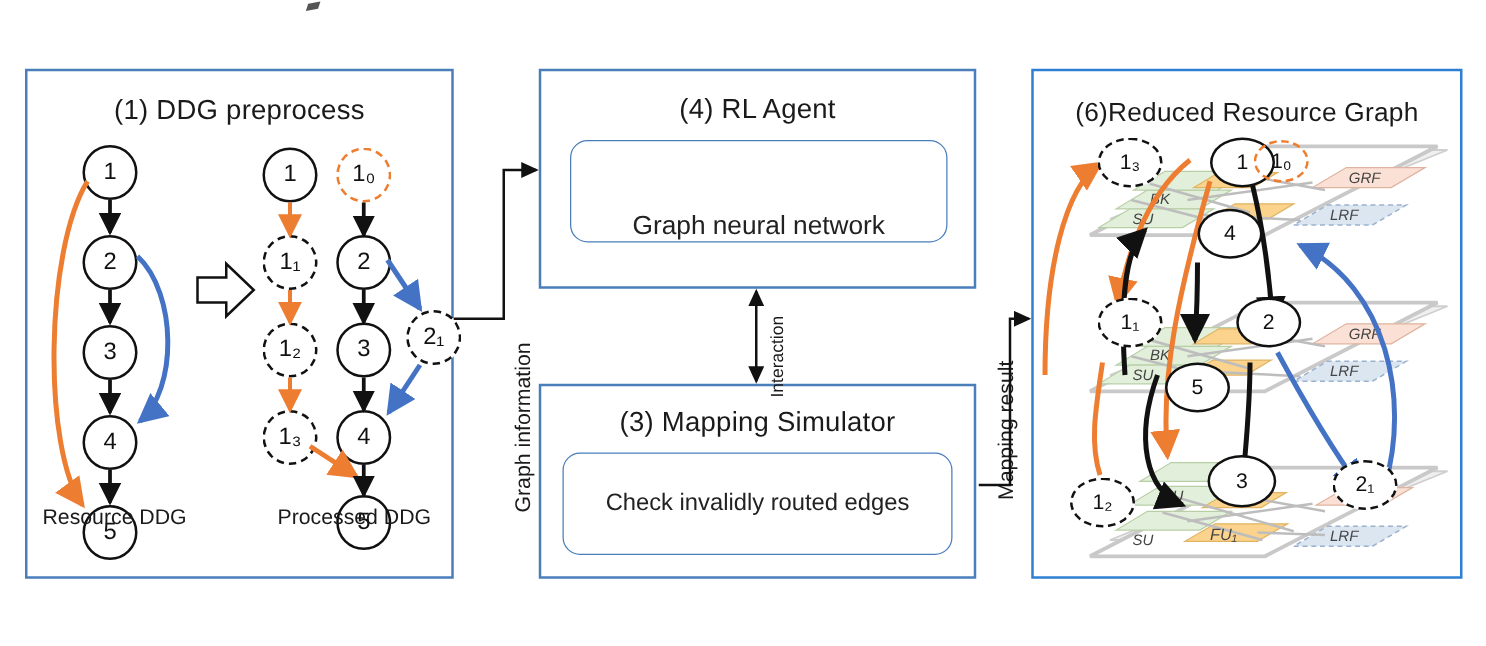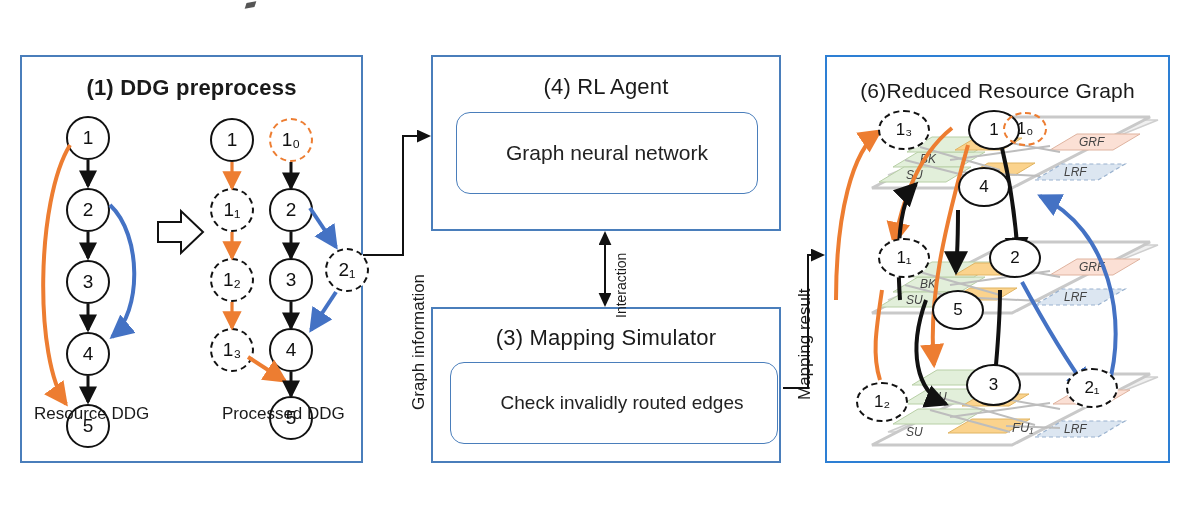--- a/index.html
+++ b/index.html
@@ -39,21 +39,21 @@
   .caption{position:absolute;font-size:17px;color:#1a1a1a;white-space:nowrap;}
   .topmark{position:absolute;width:9px;height:6px;background:#555;
            transform:skewX(-28deg) rotate(-12deg);}
 </style>
 </head>
 <body>
 
 <div class="topmark" style="left:246px;top:2px;"></div>
 
 <div class="panel" style="left:20px;top:55px;width:343px;height:408px;">
-  <div class="panel-title" style="top:18px;font-weight:bold;">(1) DDG preprocess</div>
+  <div class="panel-title" style="top:18px;">(1) DDG preprocess</div>
 </div>
 
 <svg width="1189" height="517" style="z-index:5;">
   <defs>
     <marker id="ahB" markerWidth="7" markerHeight="7" refX="5.2" refY="3" orient="auto">
       <path d="M0,0 L6,3 L0,6 z" fill="#111"></path>
       </marker>
     <marker id="ahO" markerWidth="7" markerHeight="7" refX="5.2" refY="3" orient="auto">
       <path d="M0,0 L6,3 L0,6 z" fill="#ED7D31"></path>
       </marker>
@@ -145,28 +145,28 @@
 <div class="node dash" style="left:325px;top:248px;width:44px;height:44px;">
     <span>2₁</span>
   </div>
 
 <div class="caption" style="left:36px;top:408px;top:404px;left:34px;">Resource DDG</div>
 <div class="caption" style="left:222px;top:404px;">Processed  DDG</div>
 
 <div class="panel" style="left:431px;top:55px;width:350px;height:176px;">
   <div class="panel-title" style="top:17px;">(4) RL Agent</div>
 </div>
-<div class="rbox" style="left:456px;top:112px;width:300px;height:80px;">
+<div class="rbox" style="left:456px;top:112px;width:300px;height:80px;align-items:flex-end;">
   <span>Graph neural network</span>
 </div>
 
 <div class="panel" style="left:431px;top:307px;width:350px;height:156px;">
   <div class="panel-title" style="top:16px;">(3) Mapping Simulator</div>
 </div>
-<div class="rbox" style="left:450px;top:362px;width:310px;height:80px;font-size:19px;padding-left:16px;">
+<div class="rbox" style="left:450px;top:362px;width:310px;height:80px;font-size:19px;">
   <span>Check invalidly routed edges</span>
 </div>
 
 <div class="panel accent" style="left:825px;top:55px;width:345px;height:408px;">
   <div class="panel-title" style="top:22px;font-size:21px;">(6)Reduced Resource Graph</div>
 </div>
 
 <svg width="1189" height="517" style="z-index:10;">
   <g>
 
@@ -253,21 +253,21 @@
 <div class="tile-label" style="left:1079px;top:135px;">GRF</div>
 <div class="tile-label" style="left:1064px;top:165px;">LRF</div>
 
 <div class="tile-label" style="left:920px;top:277px;">BK</div>
 <div class="tile-label" style="left:906px;top:293px;">SU</div>
 <div class="tile-label" style="left:1079px;top:260px;">GRF</div>
 <div class="tile-label" style="left:1064px;top:290px;">LRF</div>
 
 <div class="tile-label" style="left:930px;top:390px;">SU</div>
 <div class="tile-label" style="left:906px;top:425px;">SU</div>
-<div class="tile-label" style="left:968px;top:420px;font-size:13px;margin-left:44px;">FU₁</div>
+<div class="tile-label" style="left:968px;top:420px;font-size:13px;">FU₁</div>
 <div class="tile-label" style="left:1064px;top:422px;">LRF</div>
 <div class="tile-label" style="left:1076px;top:391px;">GRF</div>
 
 <div class="enode dash" style="left:878px;top:110px;width:52px;height:40px;">
     <span>1₃</span>
   </div>
 <div class="enode solid" style="left:968px;top:110px;width:52px;height:40px;">
     <span>1</span>
   </div>
 <div class="enode dashorange" style="left:1003px;top:112px;width:44px;height:34px;">

